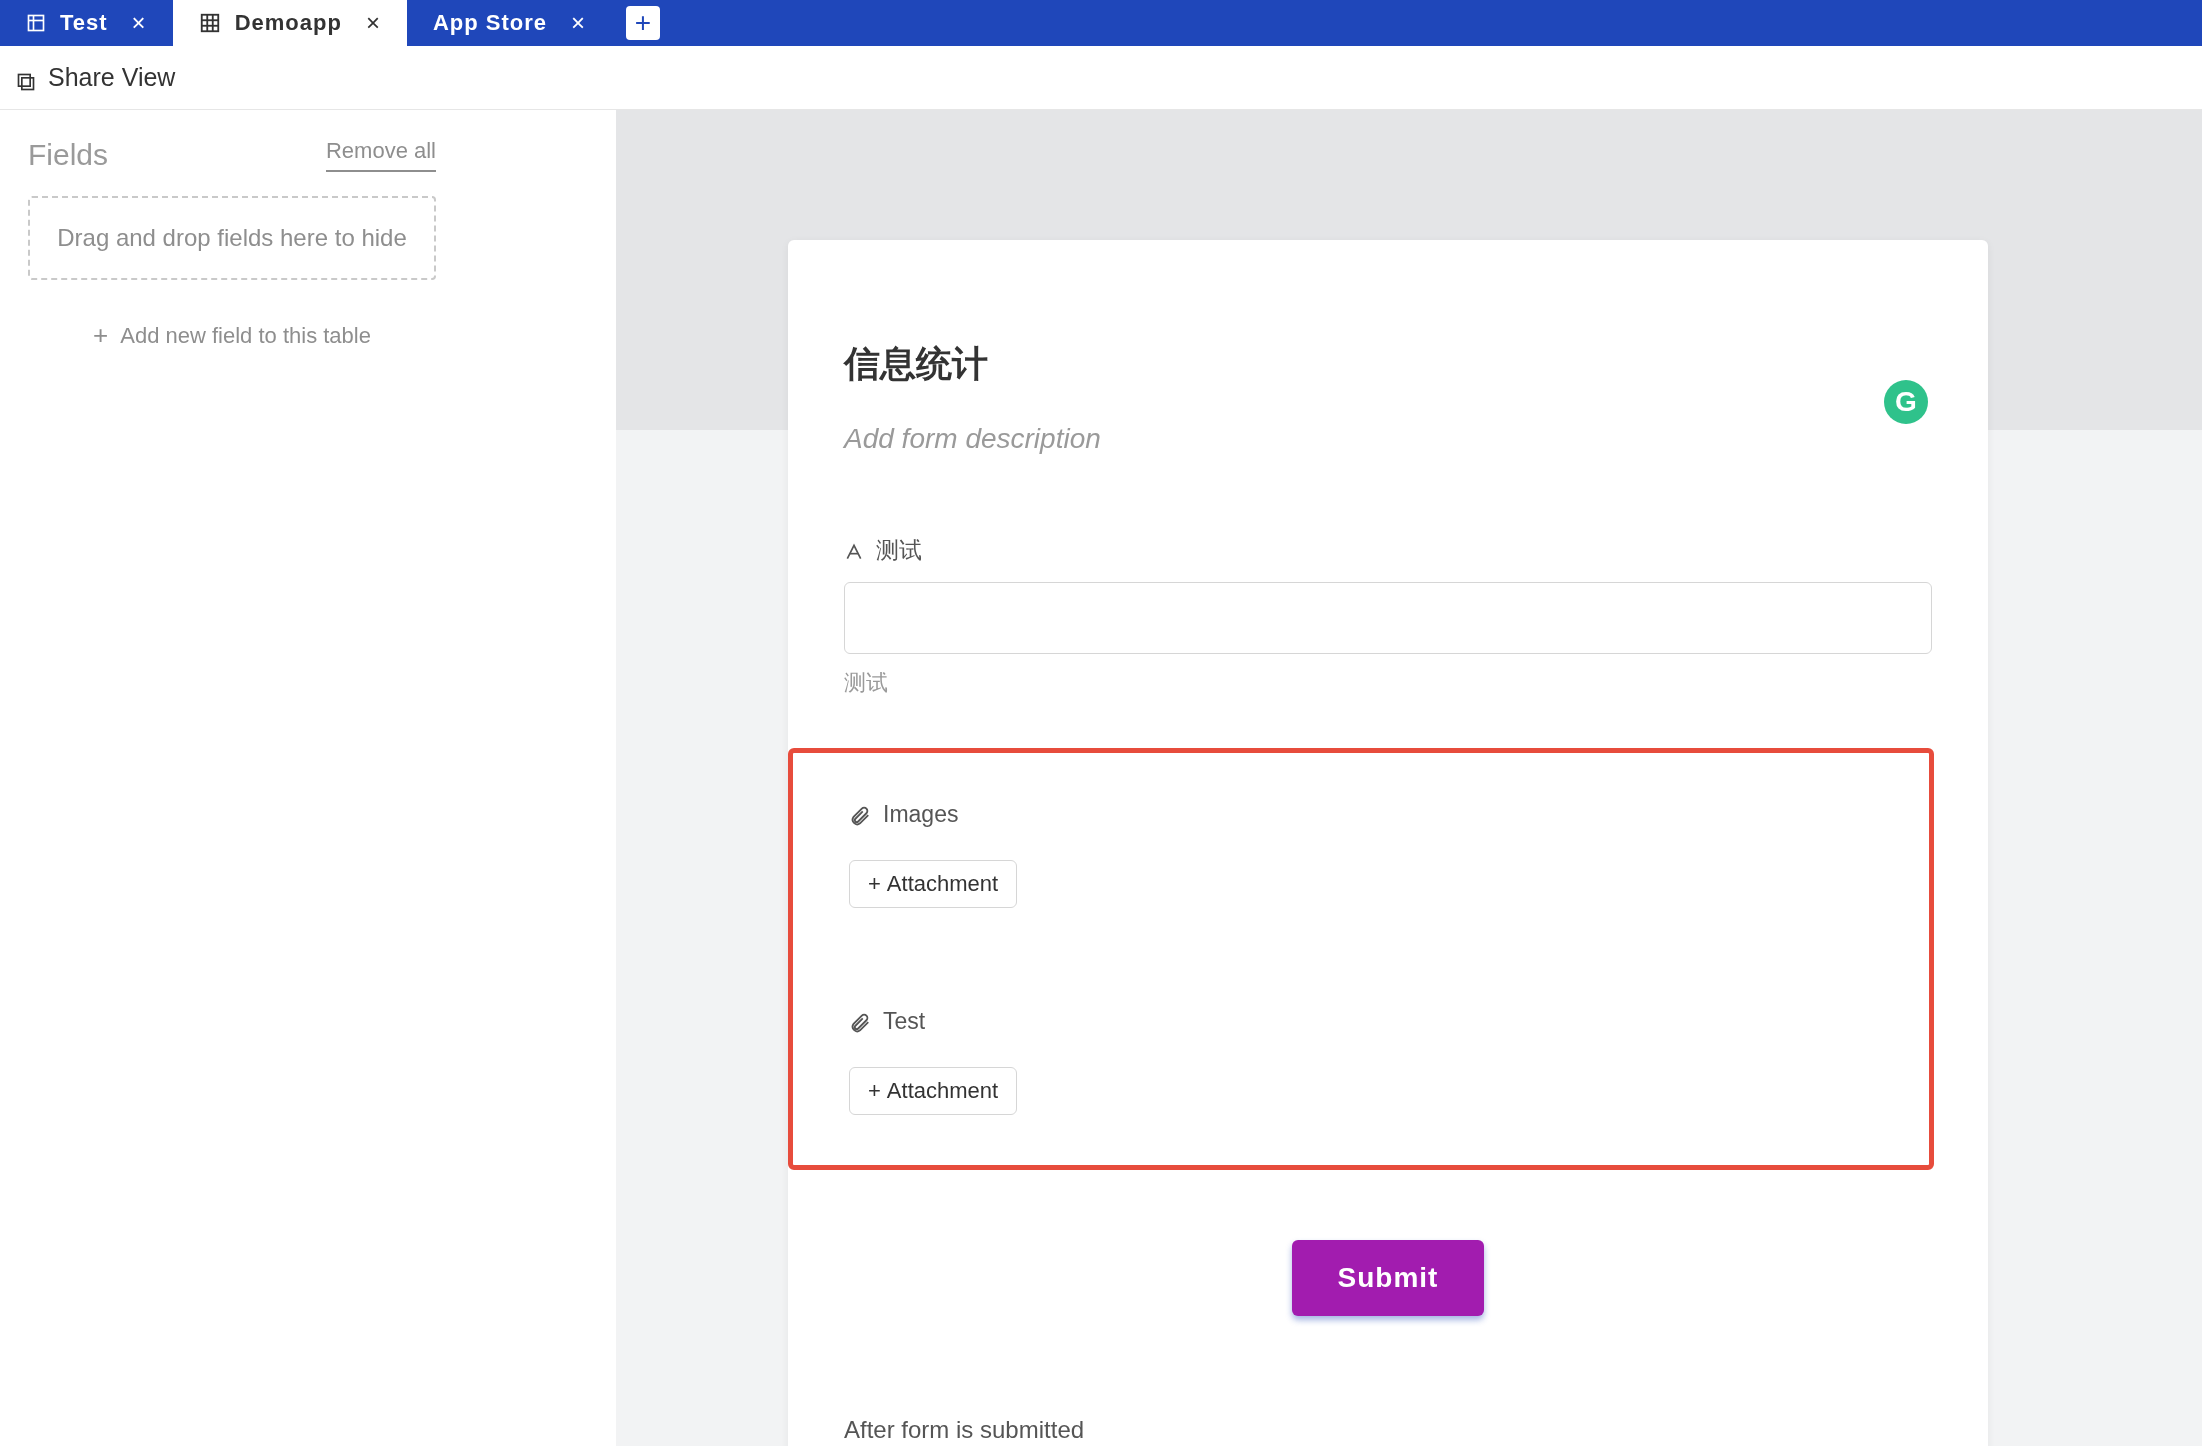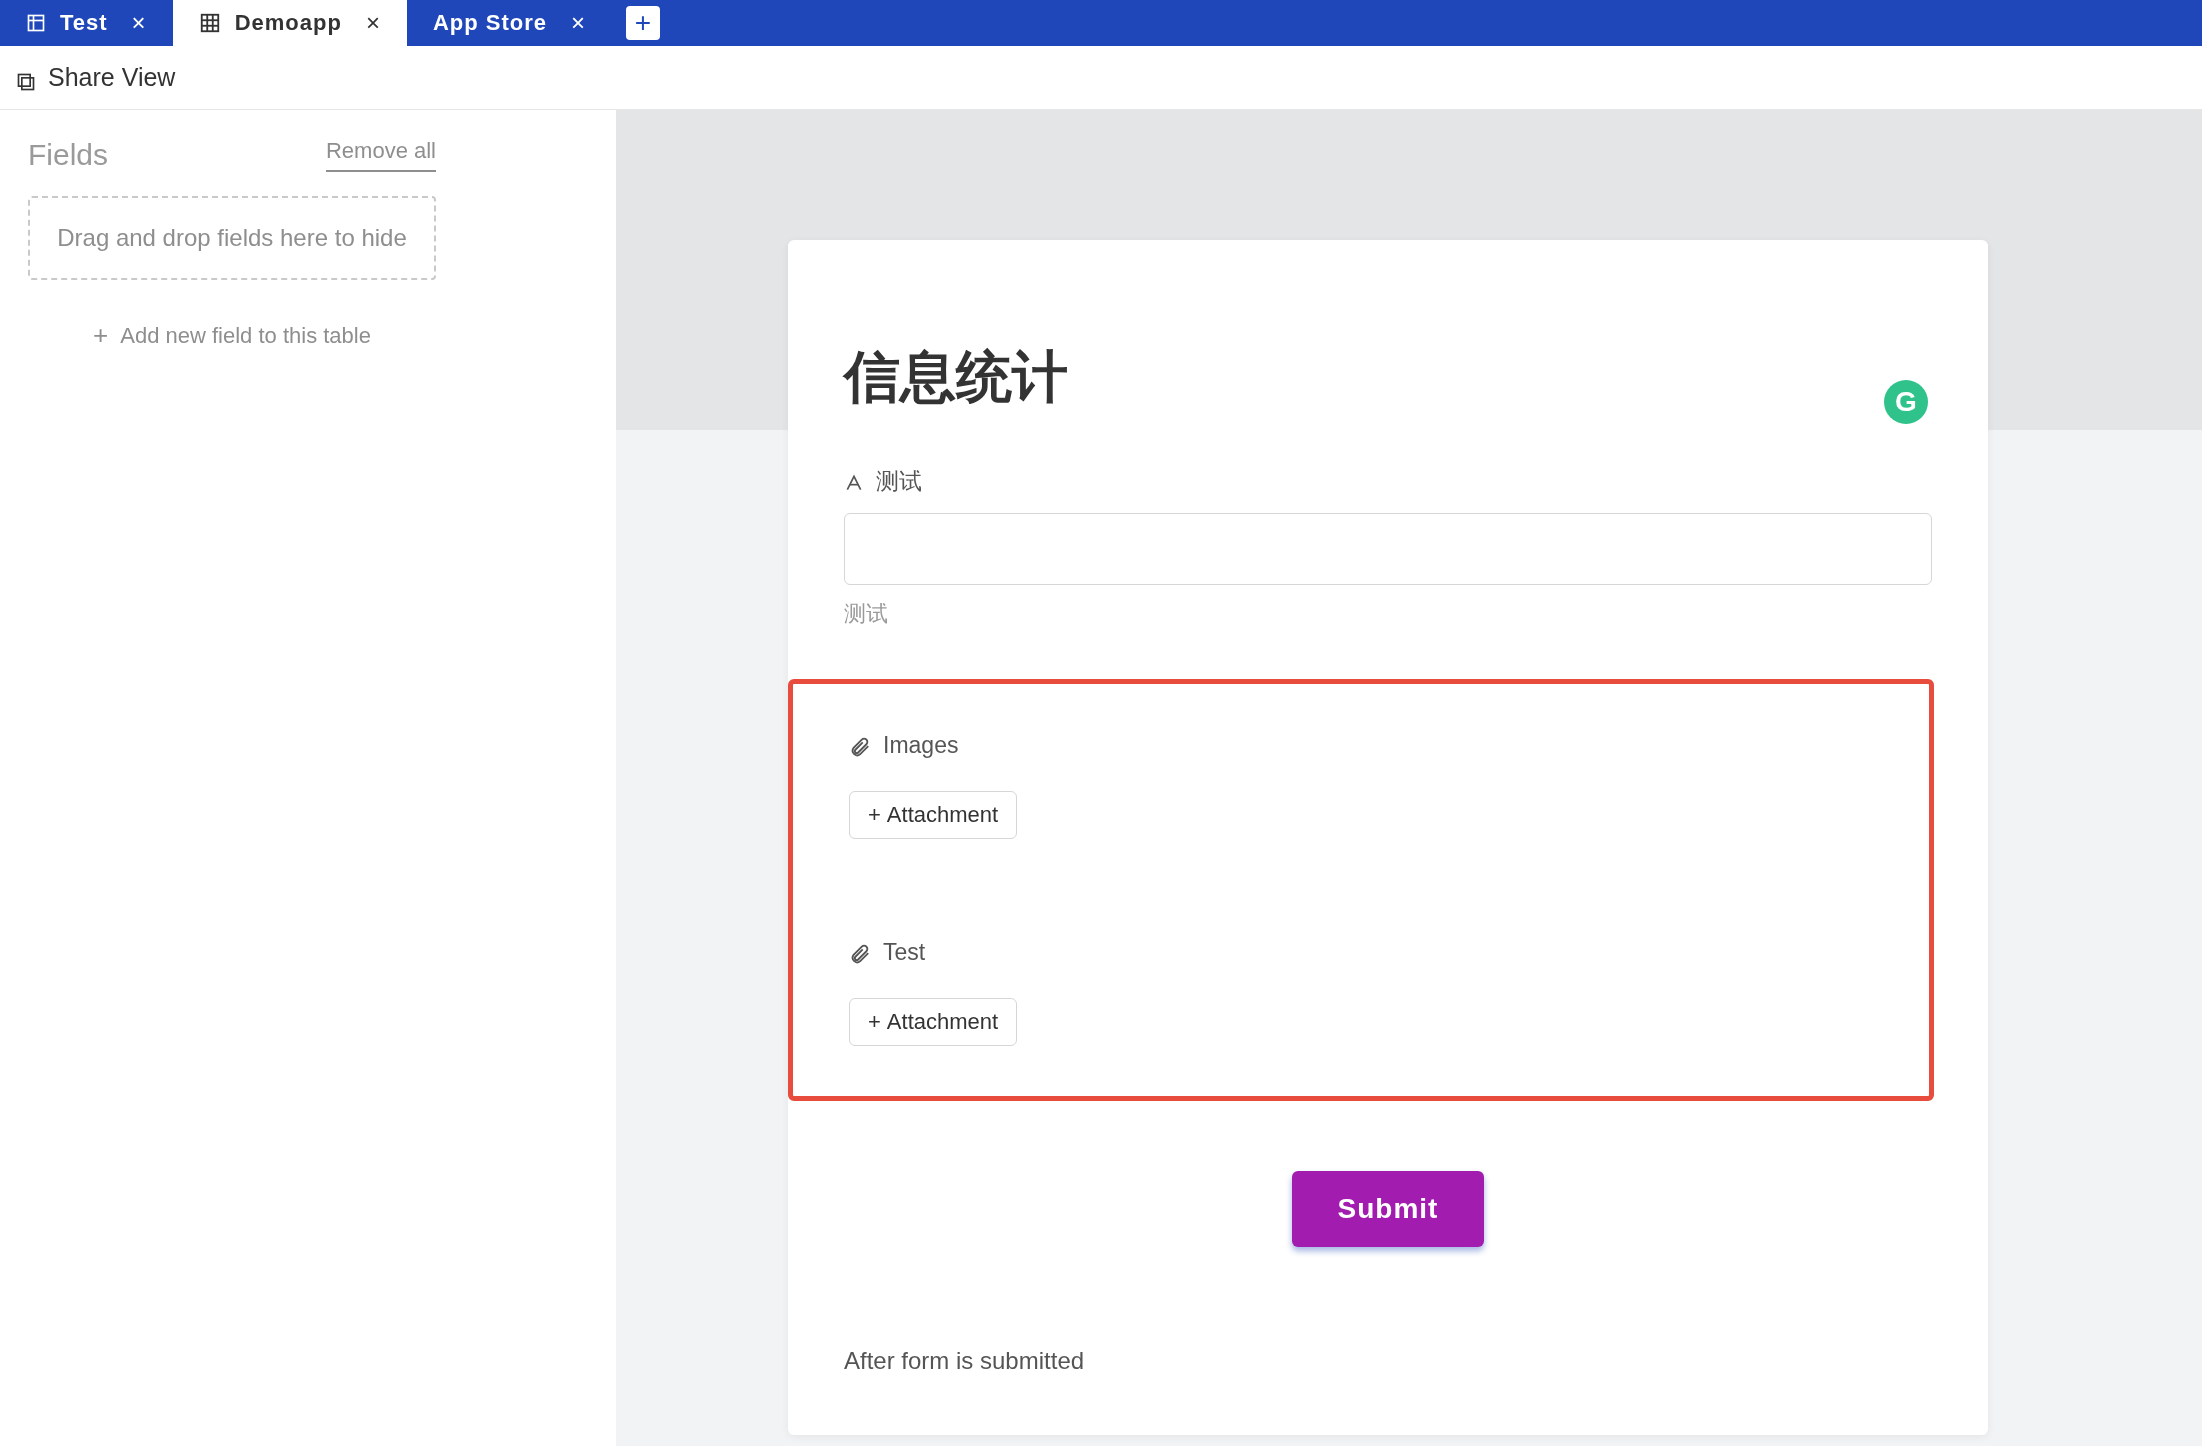--- a/index.html
+++ b/index.html
@@ -142,24 +142,24 @@
     .form-card {
       position: relative;
       background: #fff;
       width: 1200px;
       margin: 110px 0 0 172px;
       border-radius: 6px;
       box-shadow: 0 2px 8px rgba(0,0,0,0.06);
       padding: 100px 56px 60px 56px;
     }
     .form-title {
-      font-size: 56px;
+      font-size: 36px;
       font-weight: 600;
       color: #333;
-      margin-bottom: 50px;
+      margin-bottom: 34px;
     }
     .form-desc {
       font-size: 28px;
       font-style: italic;
       color: #9a9a9a;
       margin-bottom: 80px;
     }
     .grammarly-badge {
       position: absolute;
       top: 140px;
@@ -305,20 +305,21 @@
       <span class="plus">+</span>
       <span>Add new field to this table</span>
     </div>
   </div>
 
   <div class="canvas">
     <div class="canvas-top-band"></div>
     <div class="form-card">
       <div class="grammarly-badge">G</div>
       <div class="form-title">信息统计</div>
+      <div class="form-desc">Add form description</div>
 
       <div class="field-block">
         <div class="field-label">
           <span class="fi-svg">
             <svg width="20" height="20" viewBox="0 0 24 24" fill="none" stroke="#555" stroke-width="2">
                 <path d="M4 20 L12 4 L20 20"></path>
                 <line x1="7" y1="14" x2="17" y2="14"></line>
               </svg>
           </span>
           <span>测试</span>

